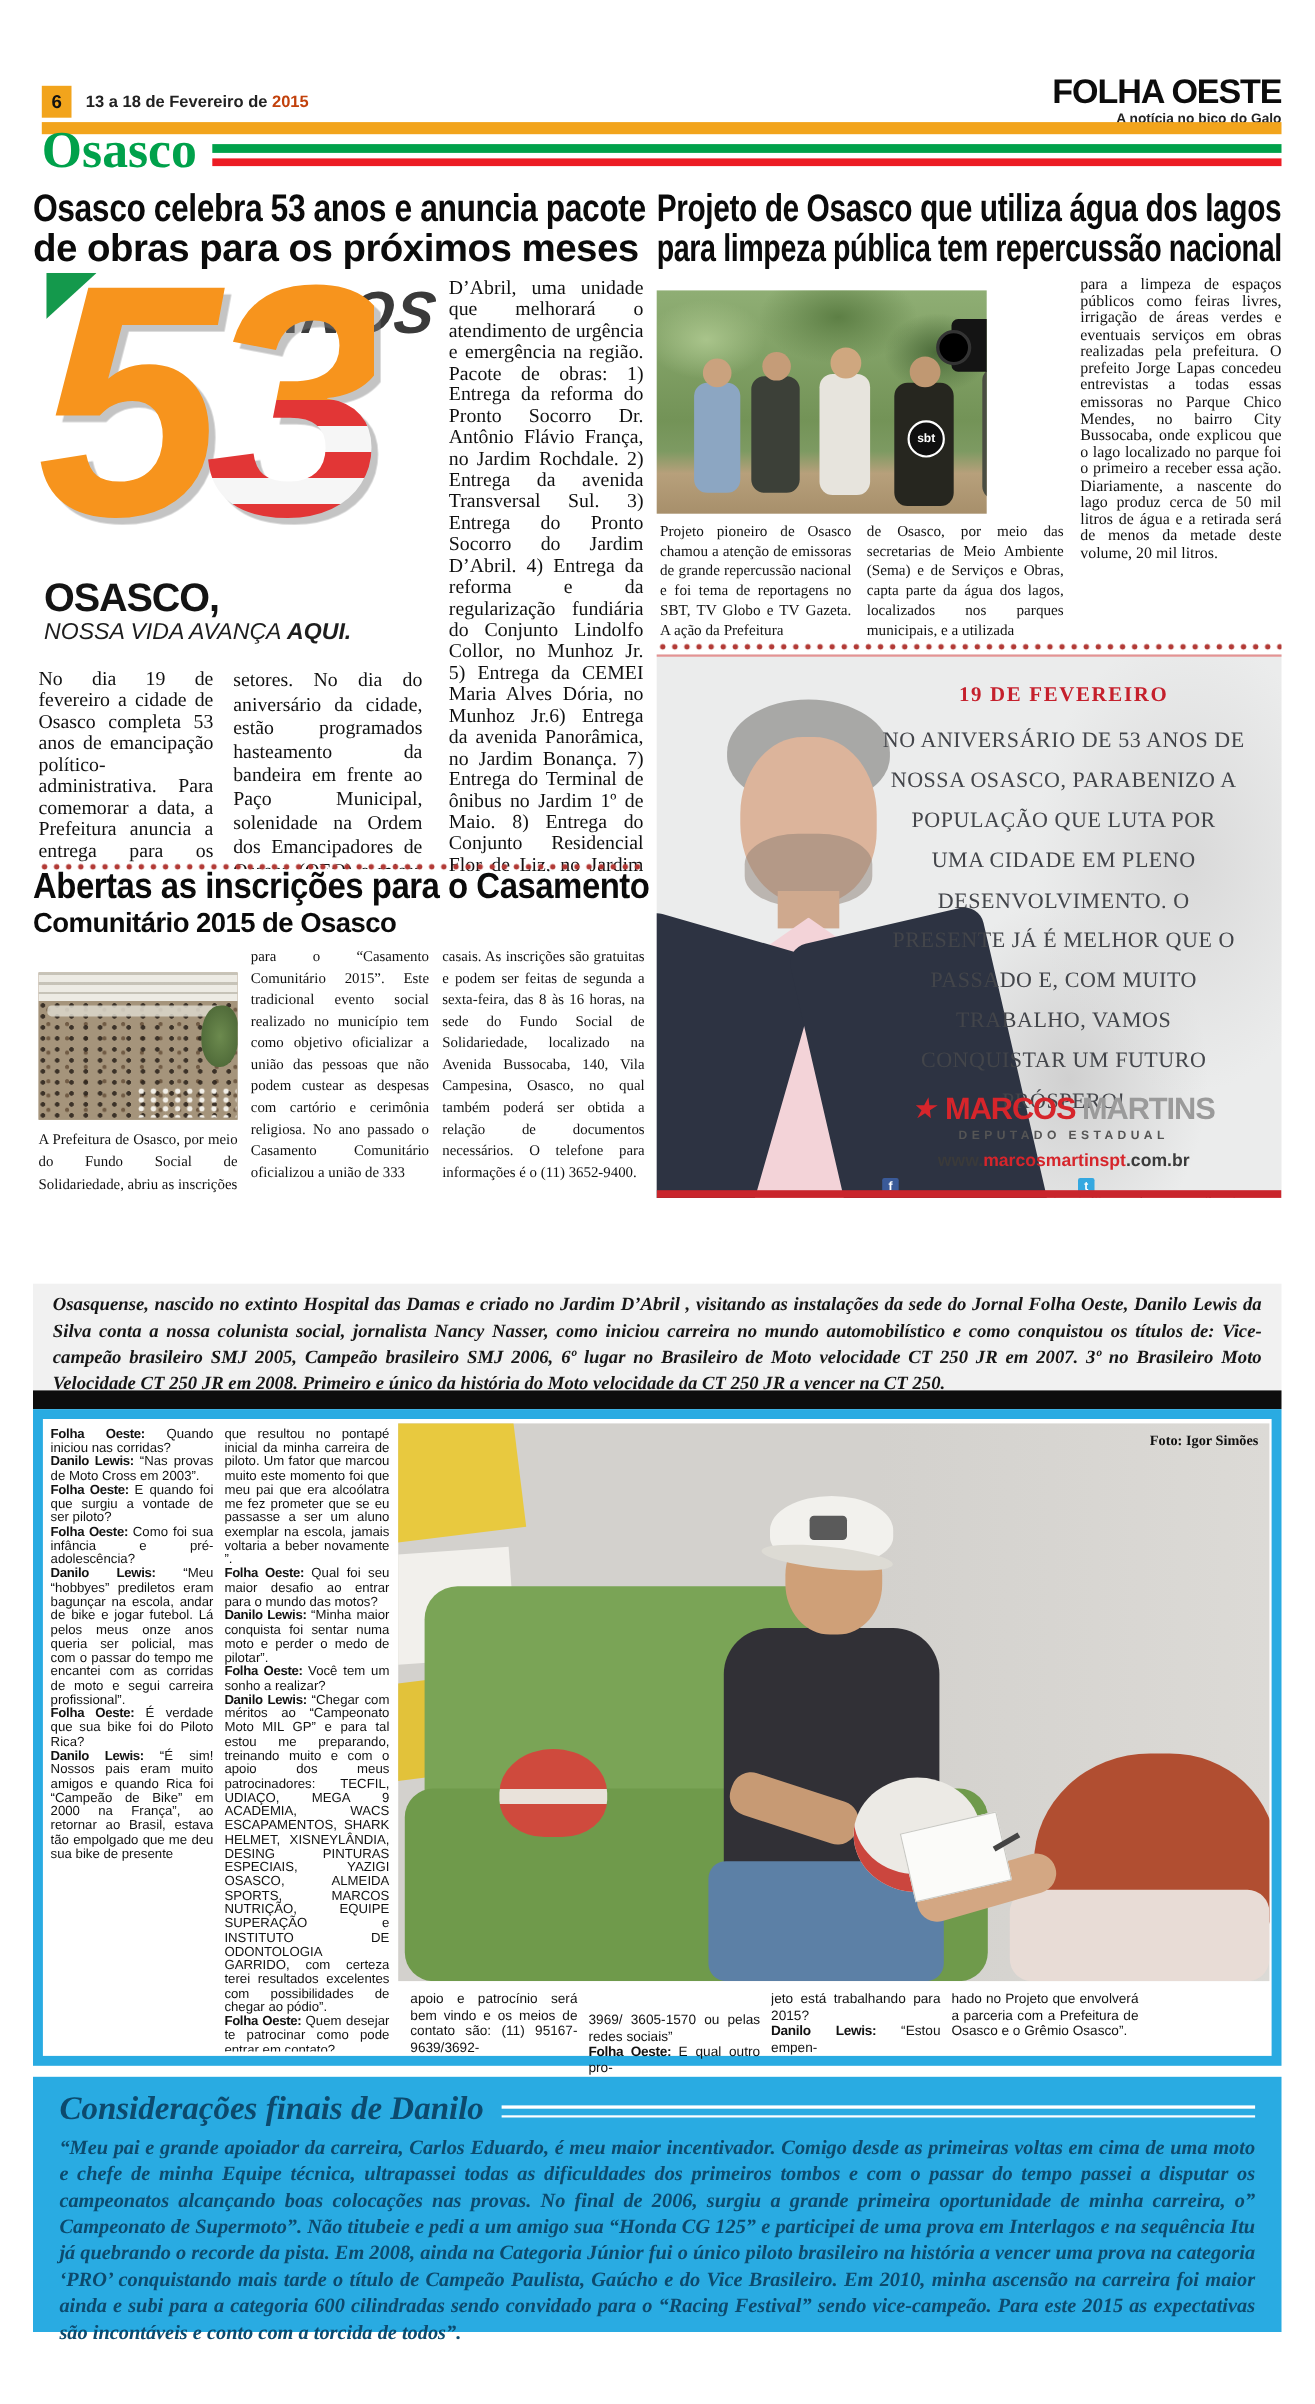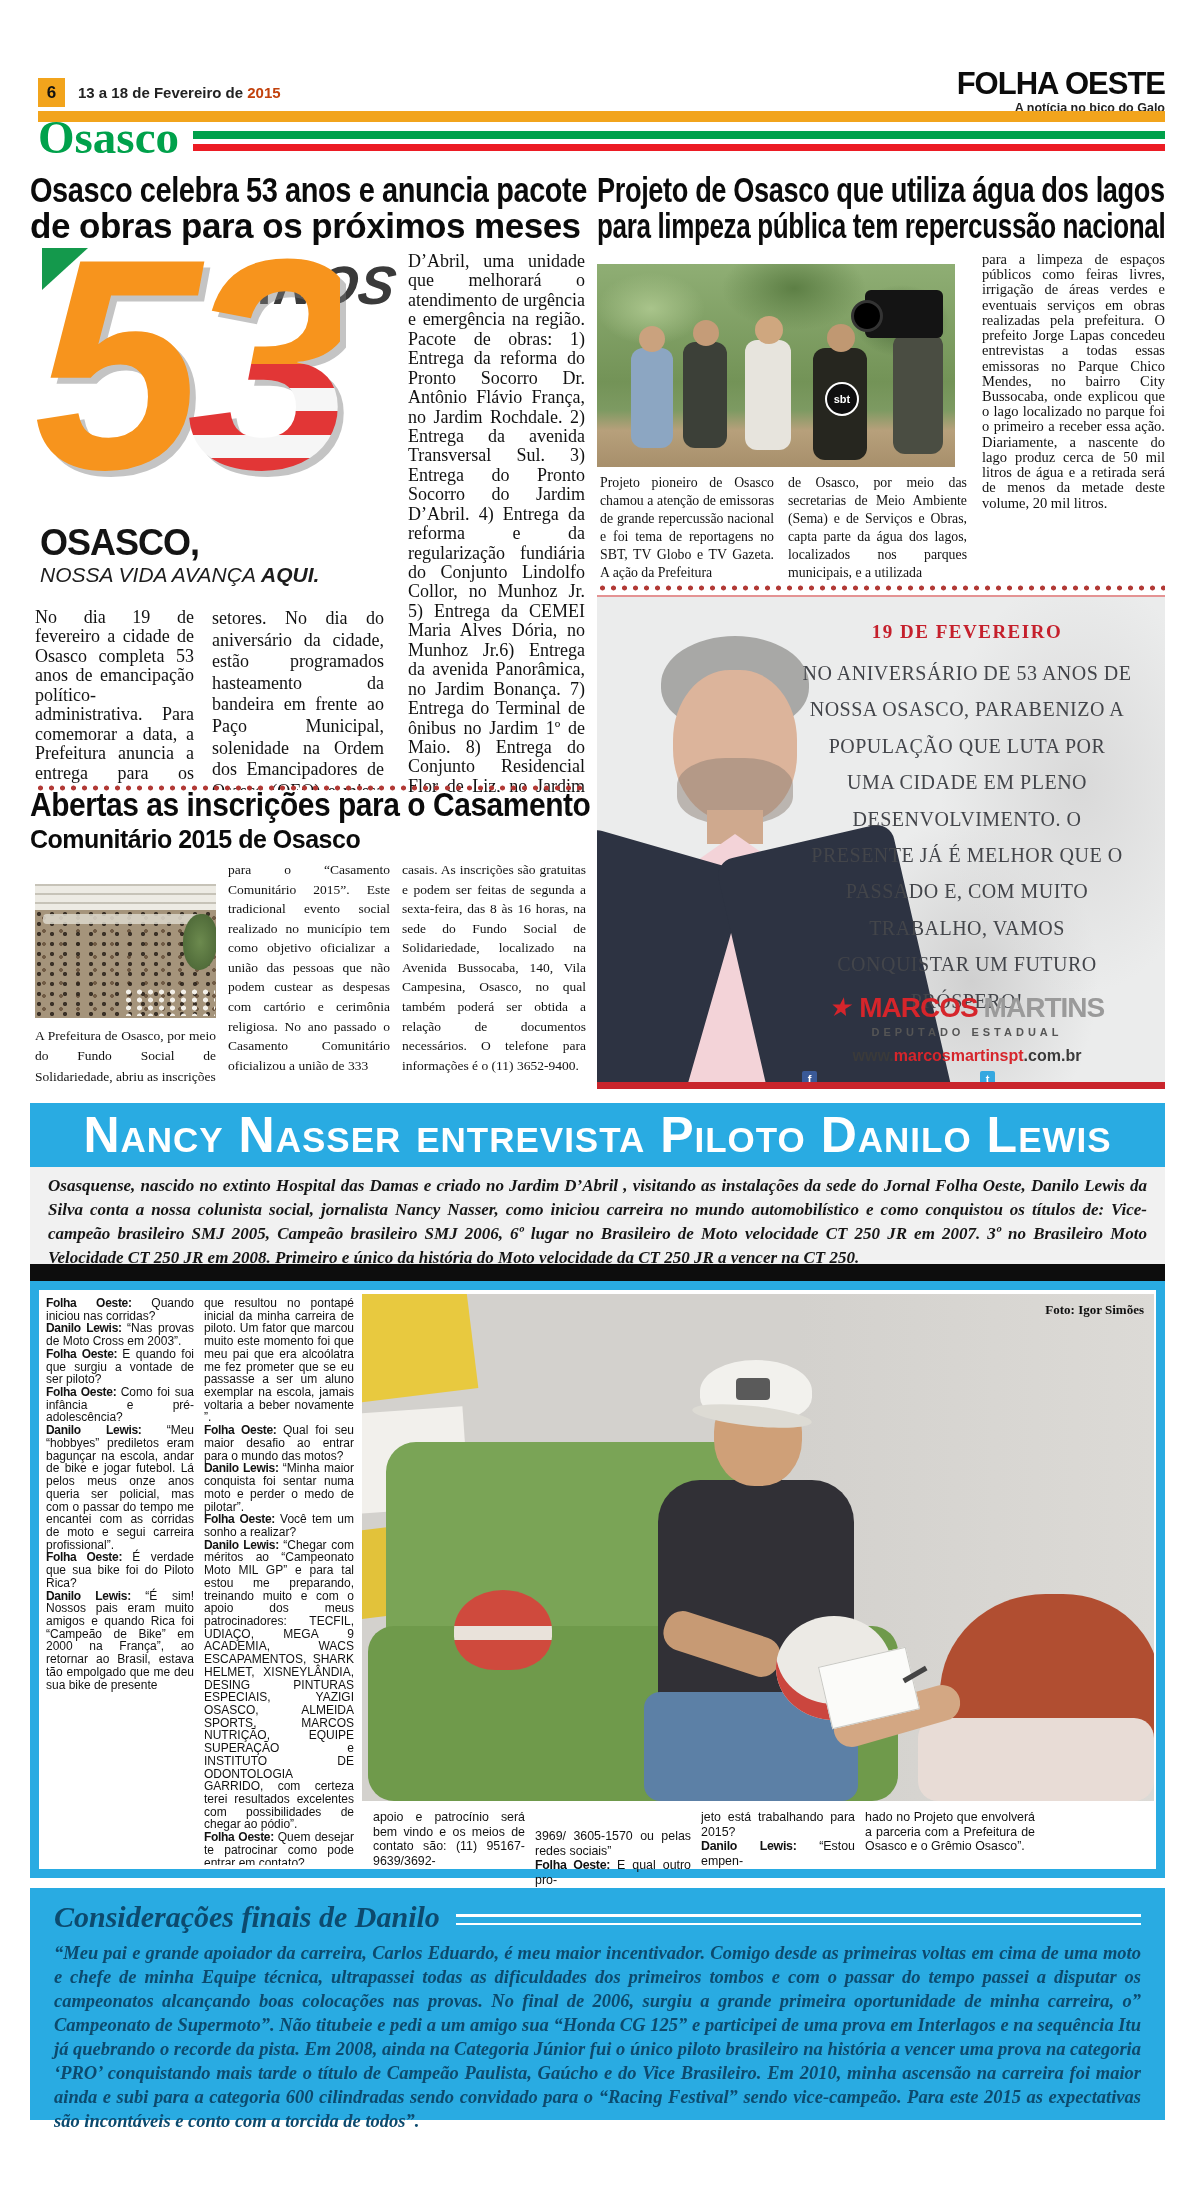--- a/index.html
+++ b/index.html
@@ -139,21 +139,21 @@
   </div>
   <div class="abs col" style="left:408px;top:252px;width:177px;height:540px;">D’Abril, uma unidade que melhorará o atendimento de urgência e emergência na região. Pacote de obras: 1) Entrega da reforma do Pronto Socorro Dr. Antônio Flávio França, no Jardim Rochdale. 2) Entrega da avenida Transversal Sul. 3) Entrega do Pronto Socorro do Jardim D’Abril. 4) Entrega da reforma e da regularização fundiária do Conjunto Lindolfo Collor, no Munhoz Jr. 5) Entrega da CEMEI Maria Alves Dória, no Munhoz Jr.6) Entrega da avenida Panorâmica, no Jardim Bonança. 7) Entrega do Terminal de ônibus no Jardim 1º de Maio. 8) Entrega do Conjunto Residencial Flor de Liz, no Jardim Belmonte. 9) Entrega da UPA (Unidade de Pronto Atendimento), no Jardim Conceição. 10) Entrega da CEMEIF Marina Saddi Haidar, no Jardim Aliança. 11) Entrega da avenida Bandeirantes, no Jardim Aliança. 12) Entrega do CEU das Artes (Centro de Artes e Esportes UInificados), no Jardim 1º de Maio. 13) Entrega da UBS (Unidade Básica de Saúde), no Jardim Pestana</div>
   <div class="abs col" style="left:35px;top:608px;width:159px;height:176px;">No dia 19 de fevereiro a cidade de Osasco completa 53 anos de emancipação político-administrativa. Para comemorar a data, a Prefeitura anuncia a entrega para os próximos meses de importantes obras nas áreas da saúde, educação, habitação, infraestrutura, mobilidade urbana, dentre outros</div>
   <div class="abs col" style="left:212px;top:608px;width:172px;height:182px;line-height:1.2;">setores. No dia do aniversário da cidade, estão programados hasteamento da bandeira em frente ao Paço Municipal, solenidade na Ordem dos Emancipadores de Osasco (OEO) e missa de ação de graças na Catedral Santo Antônio. Está prevista também a entrega do Pronto Socorro do Jardim</div>
   <div class="abs dotted" style="left:35px;top:785px;width:550px;"></div>
 
   <div class="abs headline" style="left:597px;top:172px;width:568px;">
     <span class="fitline" style="transform: scaleX(0.777018);">Projeto de Osasco que utiliza água dos lagos</span>
     <span class="fitline" style="transform: scaleX(0.74443);">para limpeza pública tem repercussão nacional</span>
   </div>
-  <div class="abs photo a2photo" style="left:597px;top:264px;width:358px;height:203px;">
+  <div class="abs photo a2photo" style="left:597px;top:264px;width:300px;height:203px;">
     <div class="fig" style="left:34px;top:84px;width:42px;height:100px;background:#8ca6c2;"></div>
     <div class="head" style="left:42px;top:62px;width:26px;height:26px;background:#caa27e;"></div>
     <div class="fig" style="left:86px;top:78px;width:44px;height:106px;background:#3c4038;"></div>
     <div class="head" style="left:96px;top:56px;width:26px;height:26px;background:#c59c78;"></div>
     <div class="fig" style="left:148px;top:76px;width:46px;height:110px;background:#e7e4dd;"></div>
     <div class="head" style="left:158px;top:52px;width:28px;height:28px;background:#cfa77f;"></div>
     <div class="fig" style="left:216px;top:84px;width:54px;height:112px;background:#26261f;"></div>
     <div class="head" style="left:230px;top:60px;width:28px;height:28px;background:#c09872;"></div>
     <div class="fig" style="left:296px;top:70px;width:50px;height:120px;background:#4a4d42;"></div>
     <div class="head" style="left:308px;top:46px;width:28px;height:28px;background:#caa17a;"></div>
@@ -206,23 +206,20 @@
         <span>www.</span><span class="mid">marcosmartinspt</span><span>.com.br</span>
       </div>
       <div class="ad-social">
         <span><span class="soc-ic fb">f</span><span>facebook.com/marcosmartinspt</span></span>
         <span><span class="soc-ic tw">t</span><span>twitter.com/marcosmartinspt</span></span>
       </div>
     </div>
     <div class="ad-redbar"></div>
   </div>
 
-  <div class="abs banner" style="left:30px;top:1103px;width:1135px;height:64px;">
-    <span class="banner-text fitline" style="font-size: 50px; line-height: 1; transform: scaleX(1);">Nancy Nasser entrevista Piloto Danilo Lewis</span>
-  </div>
   <div class="abs intro-strip" style="left:30px;top:1167px;width:1135px;height:97px;">
     <div class="intro-text">Osasquense,  nascido no extinto Hospital das Damas e criado no Jardim D’Abril , visitando as instalações da sede do Jornal Folha Oeste, Danilo Lewis da Silva conta a nossa colunista social, jornalista Nancy Nasser, como iniciou carreira no mundo automobilístico e como conquistou os títulos de: Vice-campeão brasileiro SMJ 2005, Campeão brasileiro SMJ 2006, 6º lugar no Brasileiro de Moto velocidade CT 250 JR em 2007. 3º no Brasileiro Moto Velocidade CT 250 JR em 2008. Primeiro e único da história do Moto velocidade da CT 250 JR a vencer na CT 250.</div>
   </div>
   <div class="abs black-bar" style="left:30px;top:1264px;width:1135px;height:17px;"></div>
 
   <div class="abs iv-box" style="left:30px;top:1281px;width:1135px;height:597px;"></div>
   <div class="abs qa-col" style="left:46px;top:1297px;width:148px;height:568px;">
       <div class="qa-seg"><span class="qa-speaker">Folha Oeste: </span>Quando iniciou nas corridas?</div>
       <div class="qa-seg"><span class="qa-speaker">Danilo Lewis: </span>“Nas provas de Moto Cross em 2003”.</div>
       <div class="qa-seg"><span class="qa-speaker">Folha Oeste: </span>E quando foi que surgiu a vontade de ser piloto?</div>

